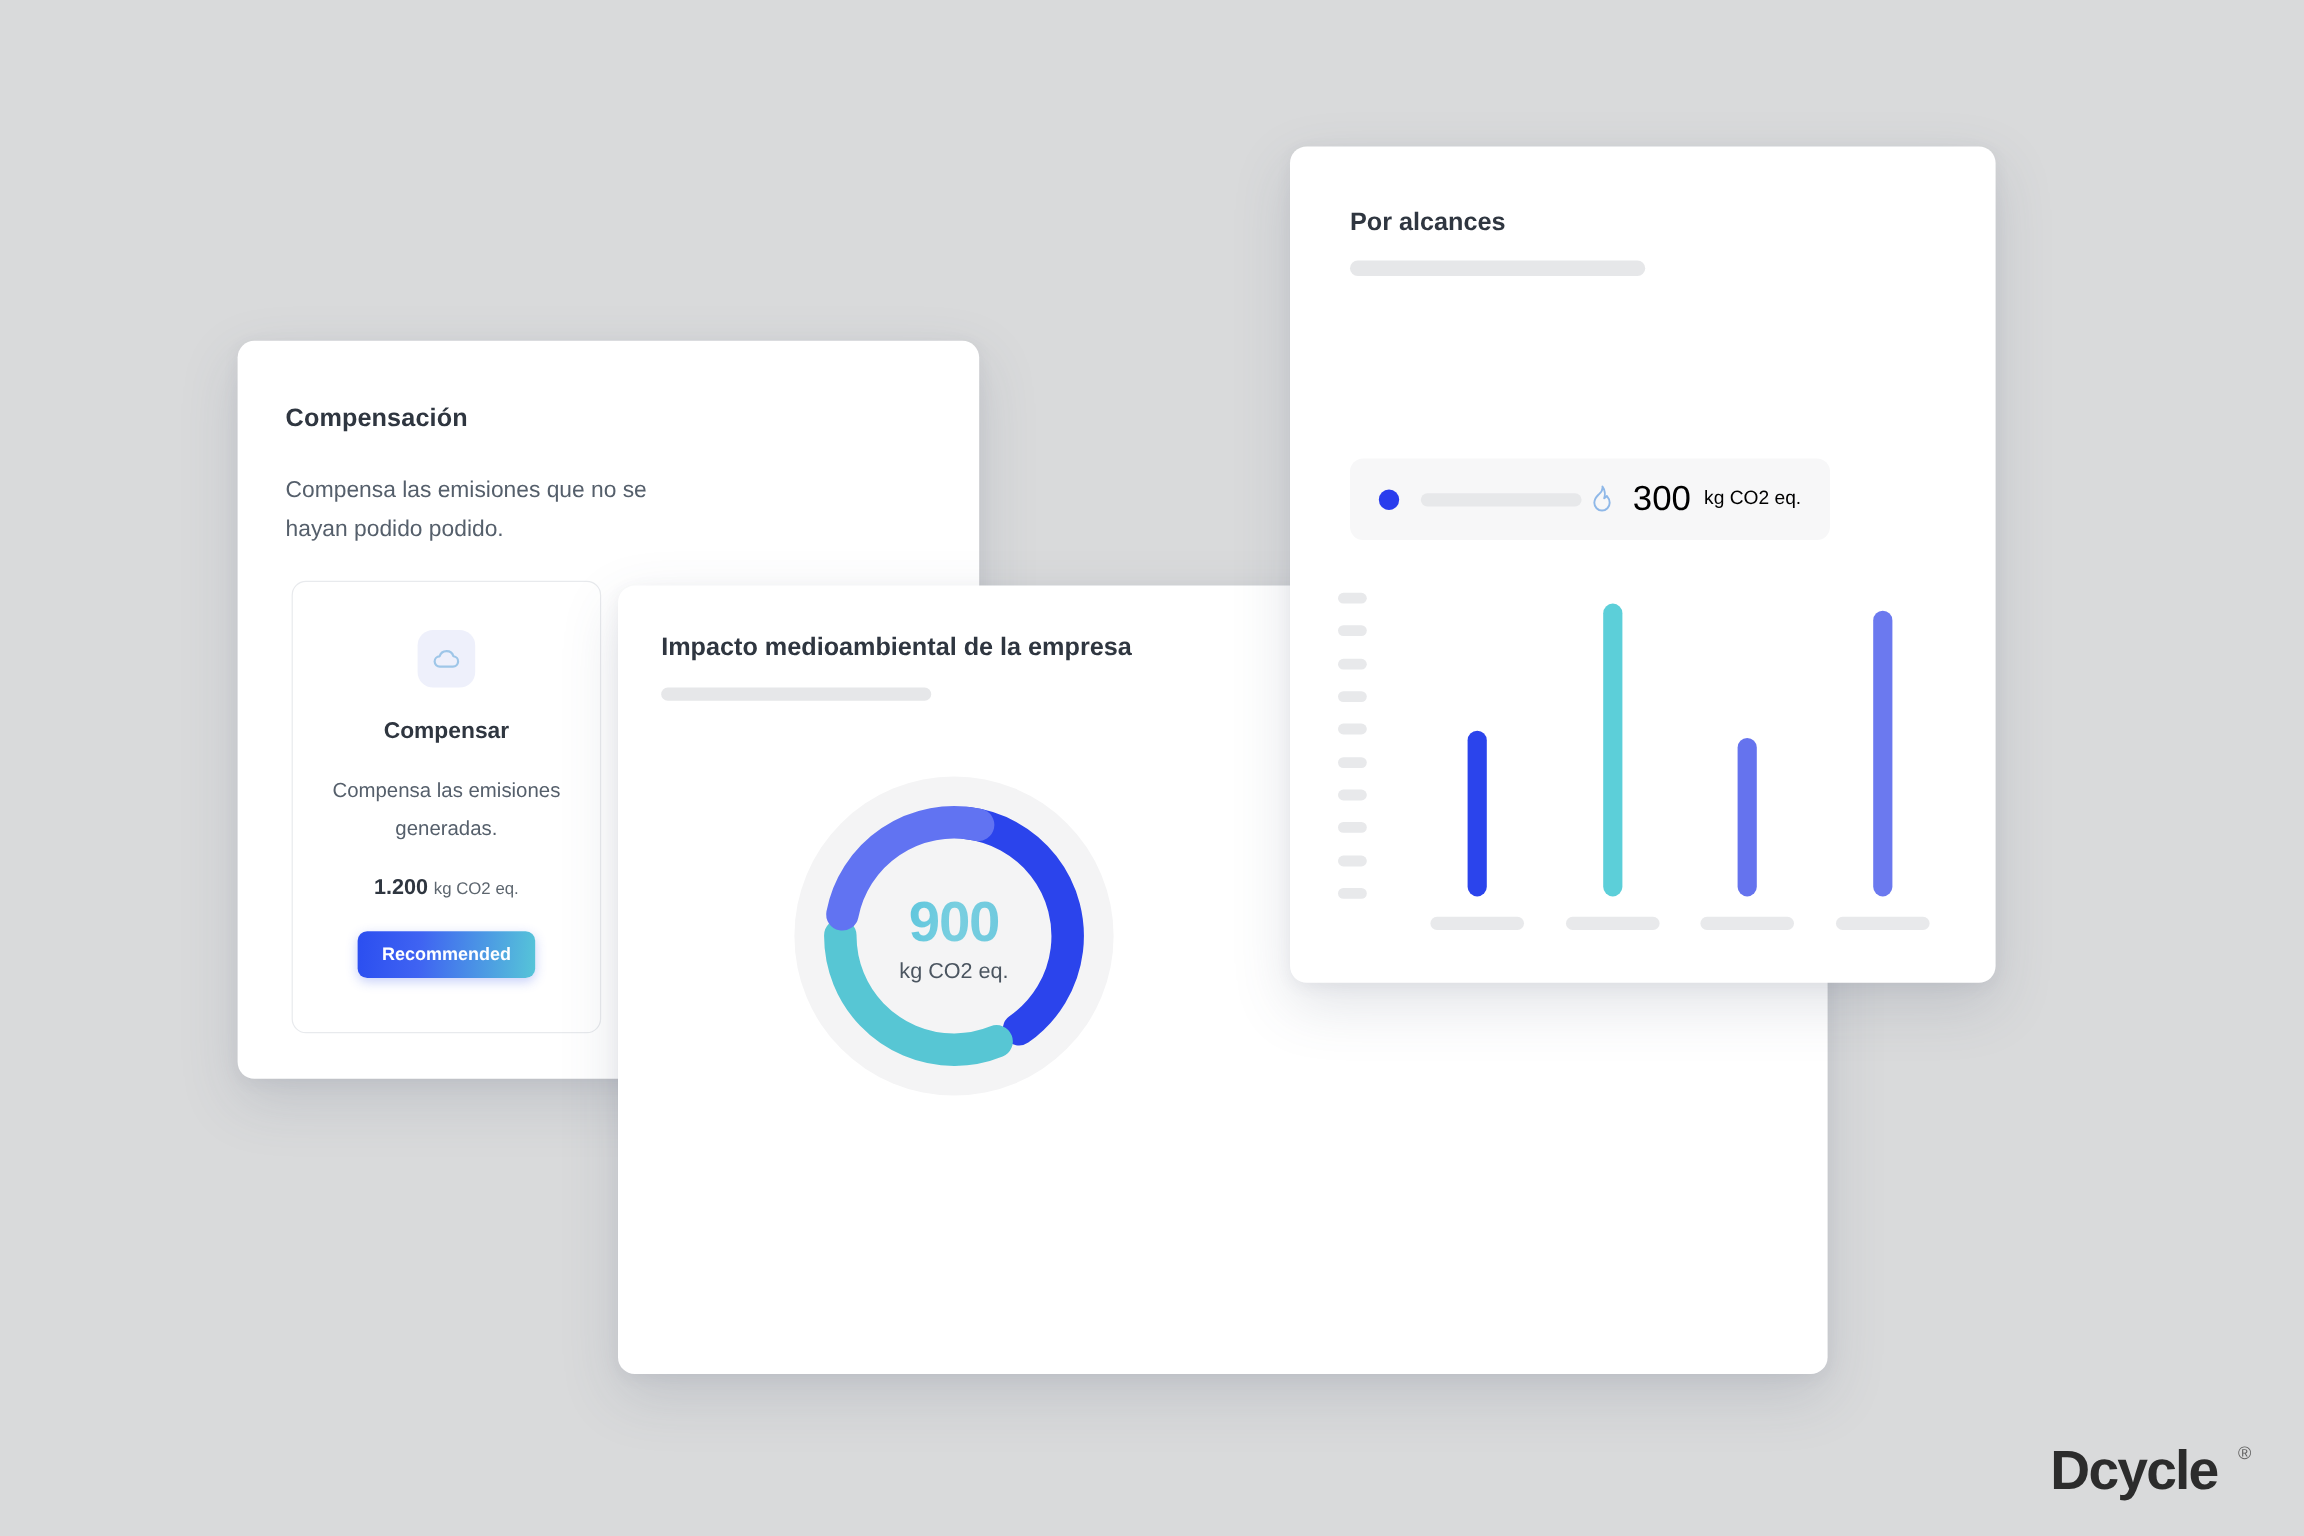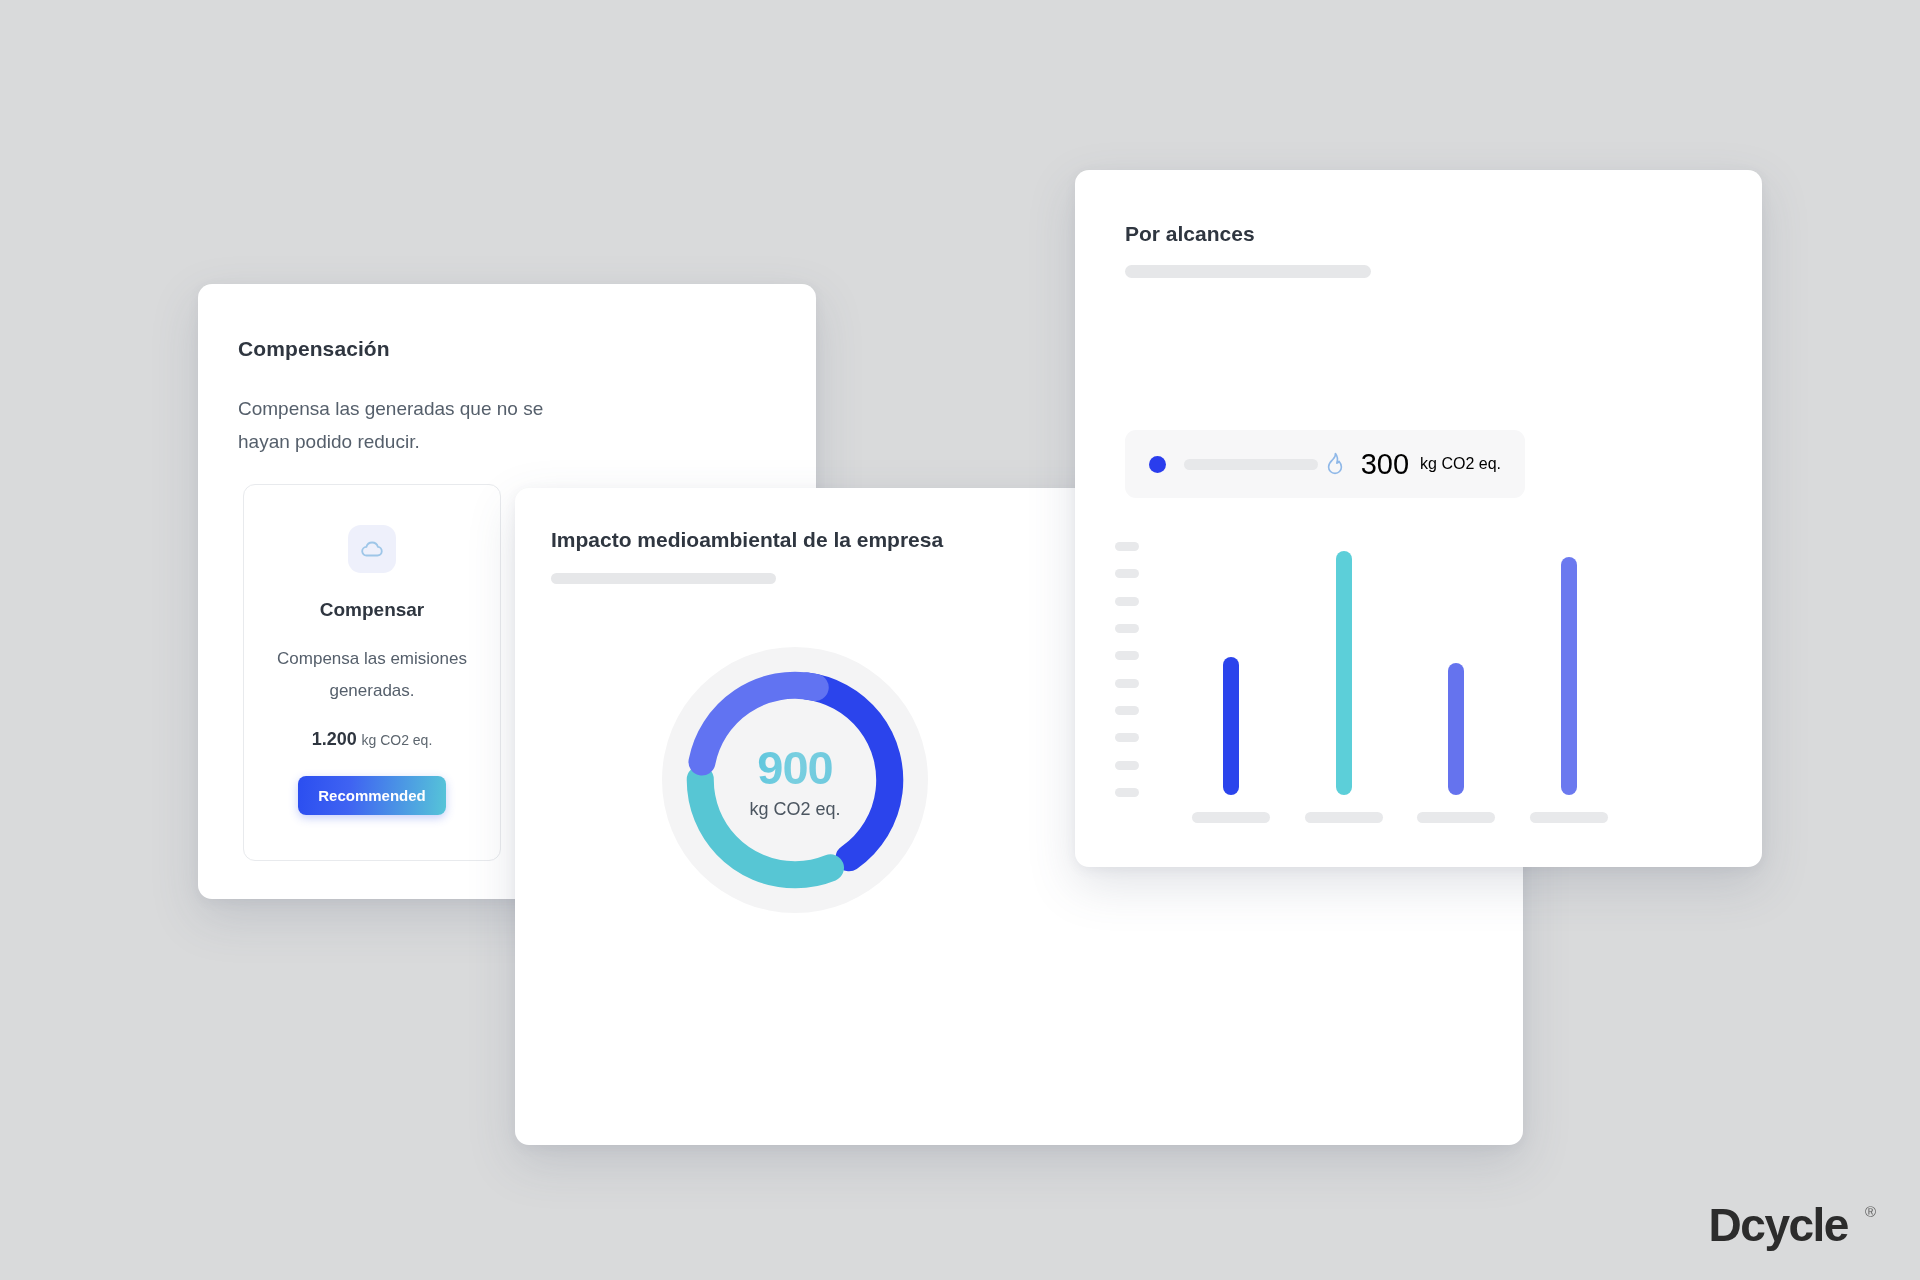--- a/index.html
+++ b/index.html
@@ -188,24 +188,23 @@
   }
   .donut-unit {
     font-size: 18px;
     color: #4b5560;
   }
 
   
   #card-alcances {
     left: 1075px;
     top: 122px;
-    width: 687px;
+    width: 588px;
     height: 697px;
     z-index: 4;
-    margin-top: 48px;
   }
   #card-alcances .c-title {
     position: absolute;
     left: 50px;
     top: 52px;
     font-size: 21px;
     font-weight: 700;
     color: #2f3640;
   }
   #card-alcances .title-skel {
@@ -328,21 +327,21 @@
     margin-top: 2px;
   }
 </style>
 </head>
 <body>
 
 <div class="stage">
 
   <div class="card" id="card-compensacion">
     <div class="c-title">Compensación</div>
-    <div class="c-desc">Compensa las generadas que no se hayan podido reducir.</div>
+    <div class="c-desc">Compensa las emisiones que no se hayan podido podido.</div>
 
     <div class="inner-card">
       <div class="inner-icon-wrap">
         <svg width="26" height="26" viewBox="0 0 24 24" fill="none" stroke="#9ec6e8" stroke-width="1.7" stroke-linejoin="round" stroke-linecap="round">
           <path d="M7 18h10a4 4 0 0 0 .4-7.98A5.5 5.5 0 0 0 6.8 10.1 3.95 3.95 0 0 0 7 18z"></path>
         </svg>
       </div>
       <div class="inner-name">Compensar</div>
       <div class="inner-sub">Compensa las emisiones generadas.</div>
       <div class="inner-value">

